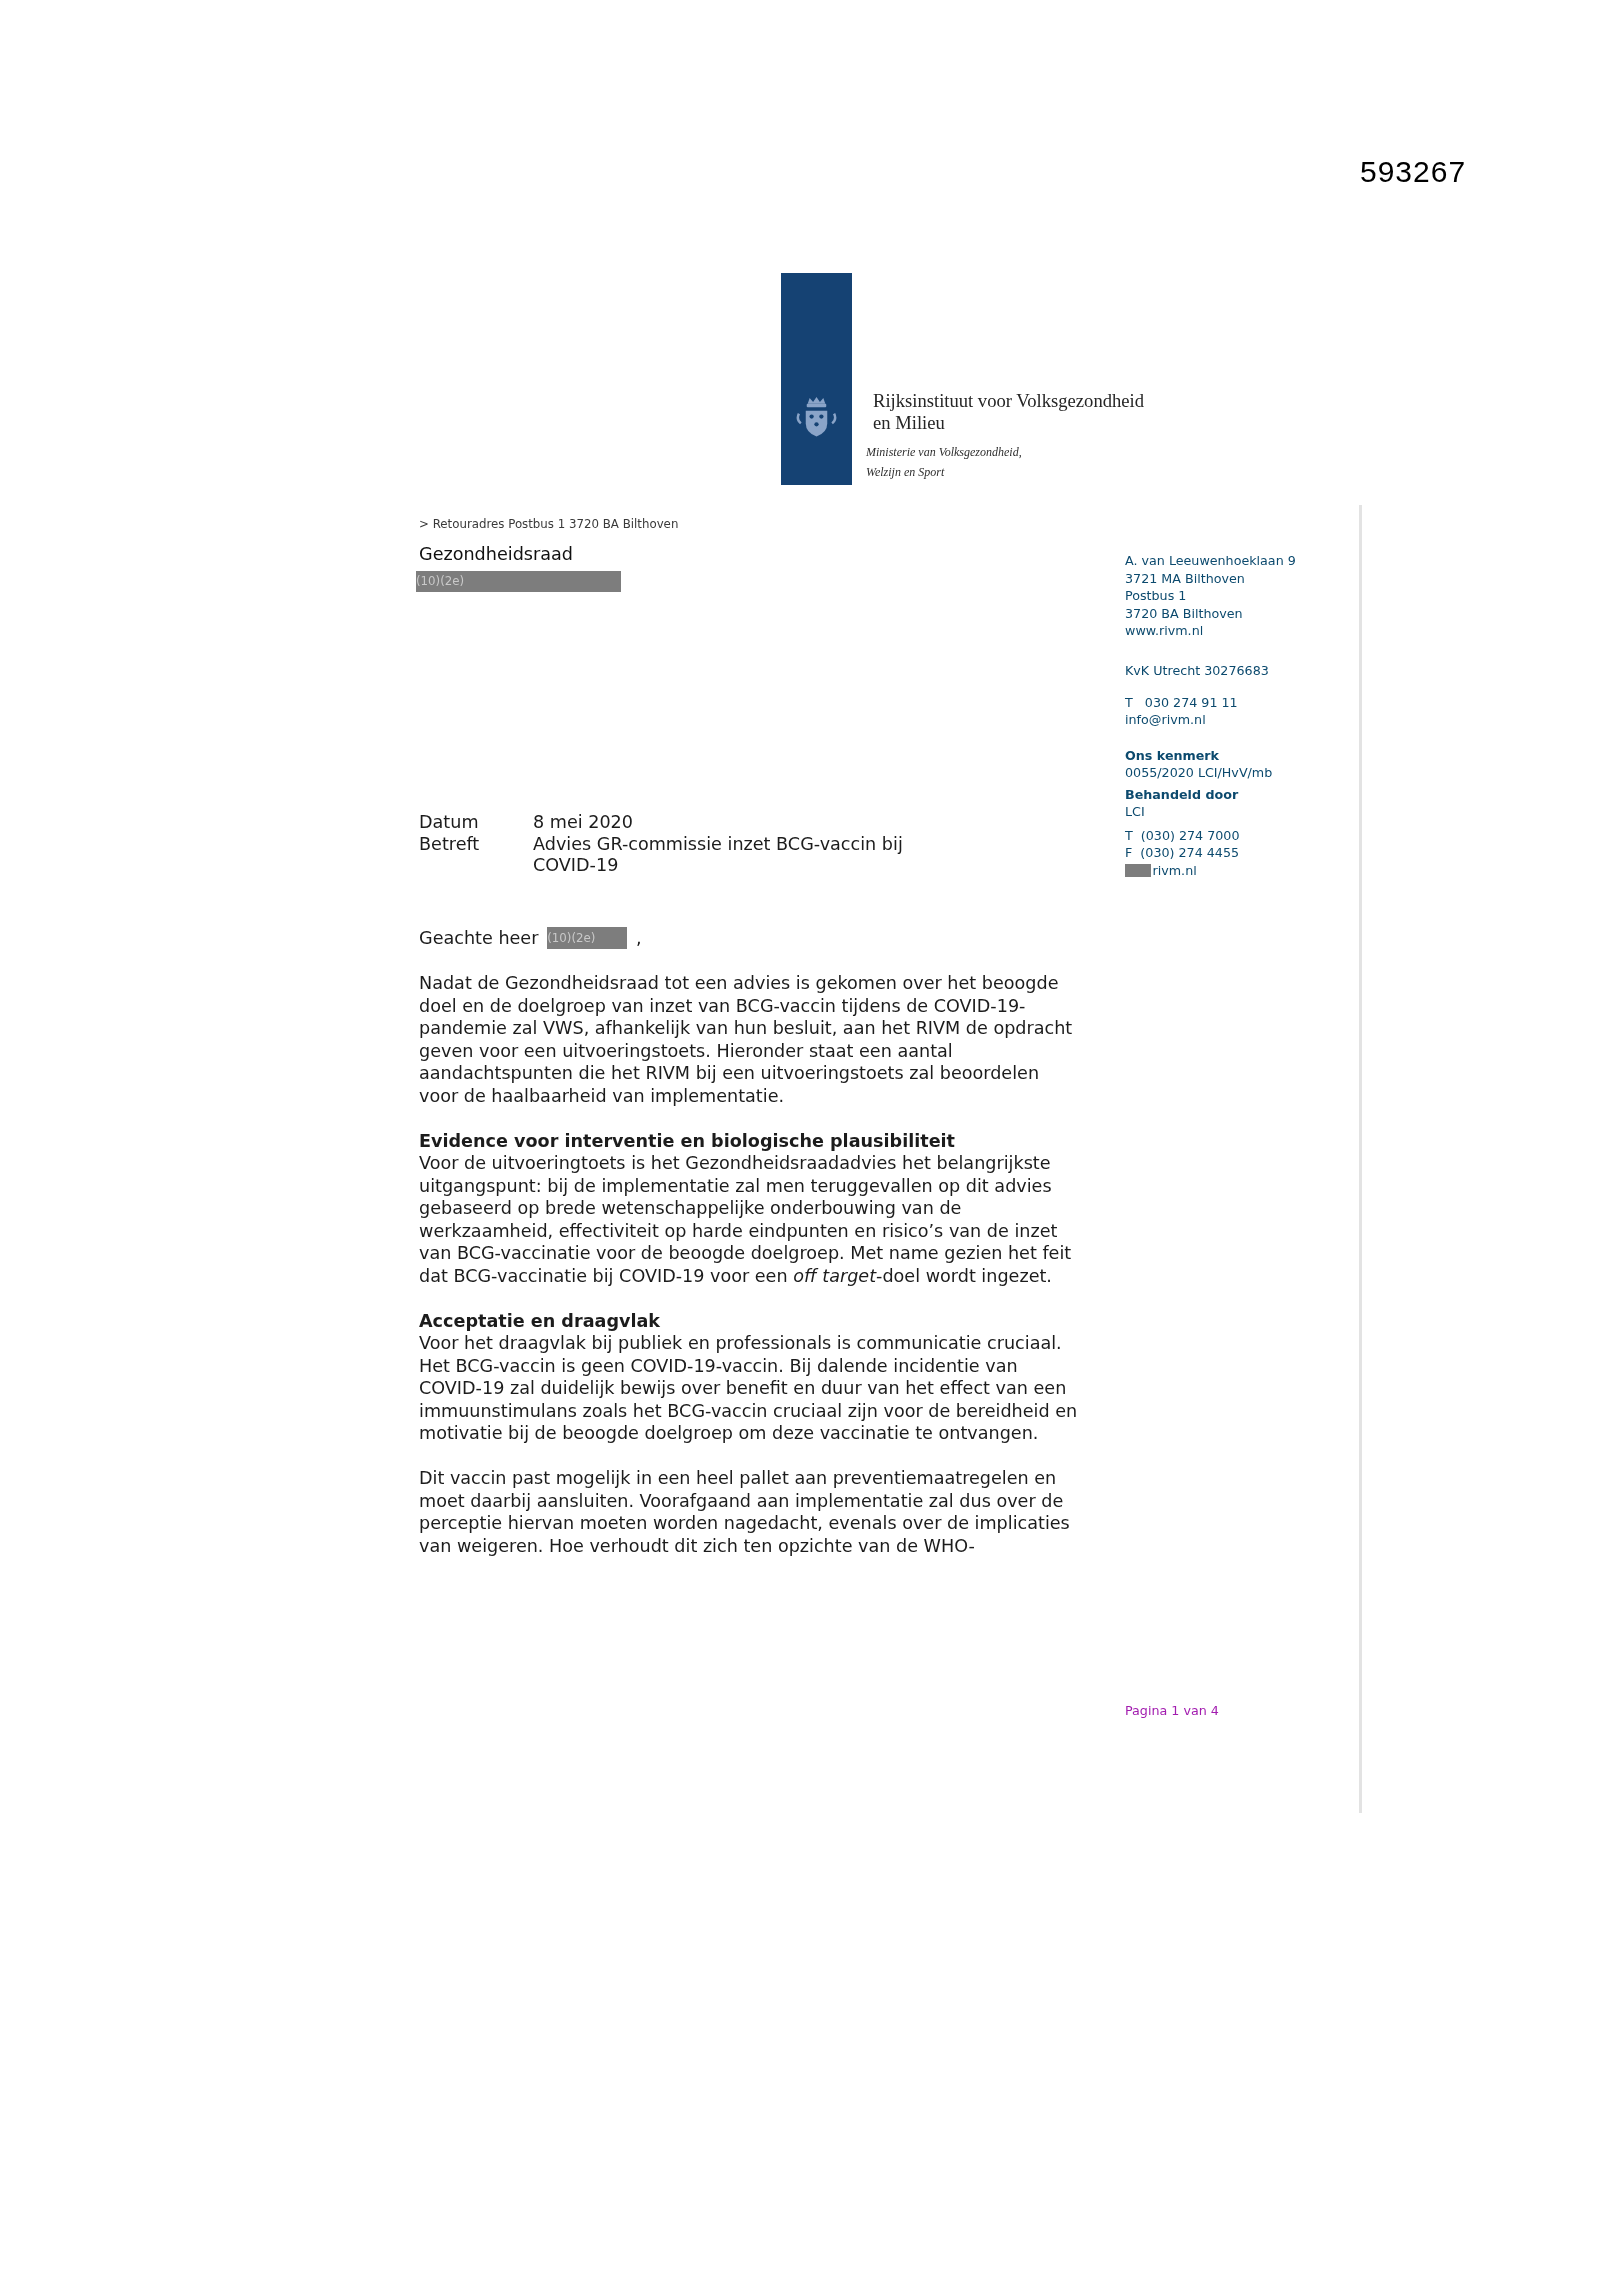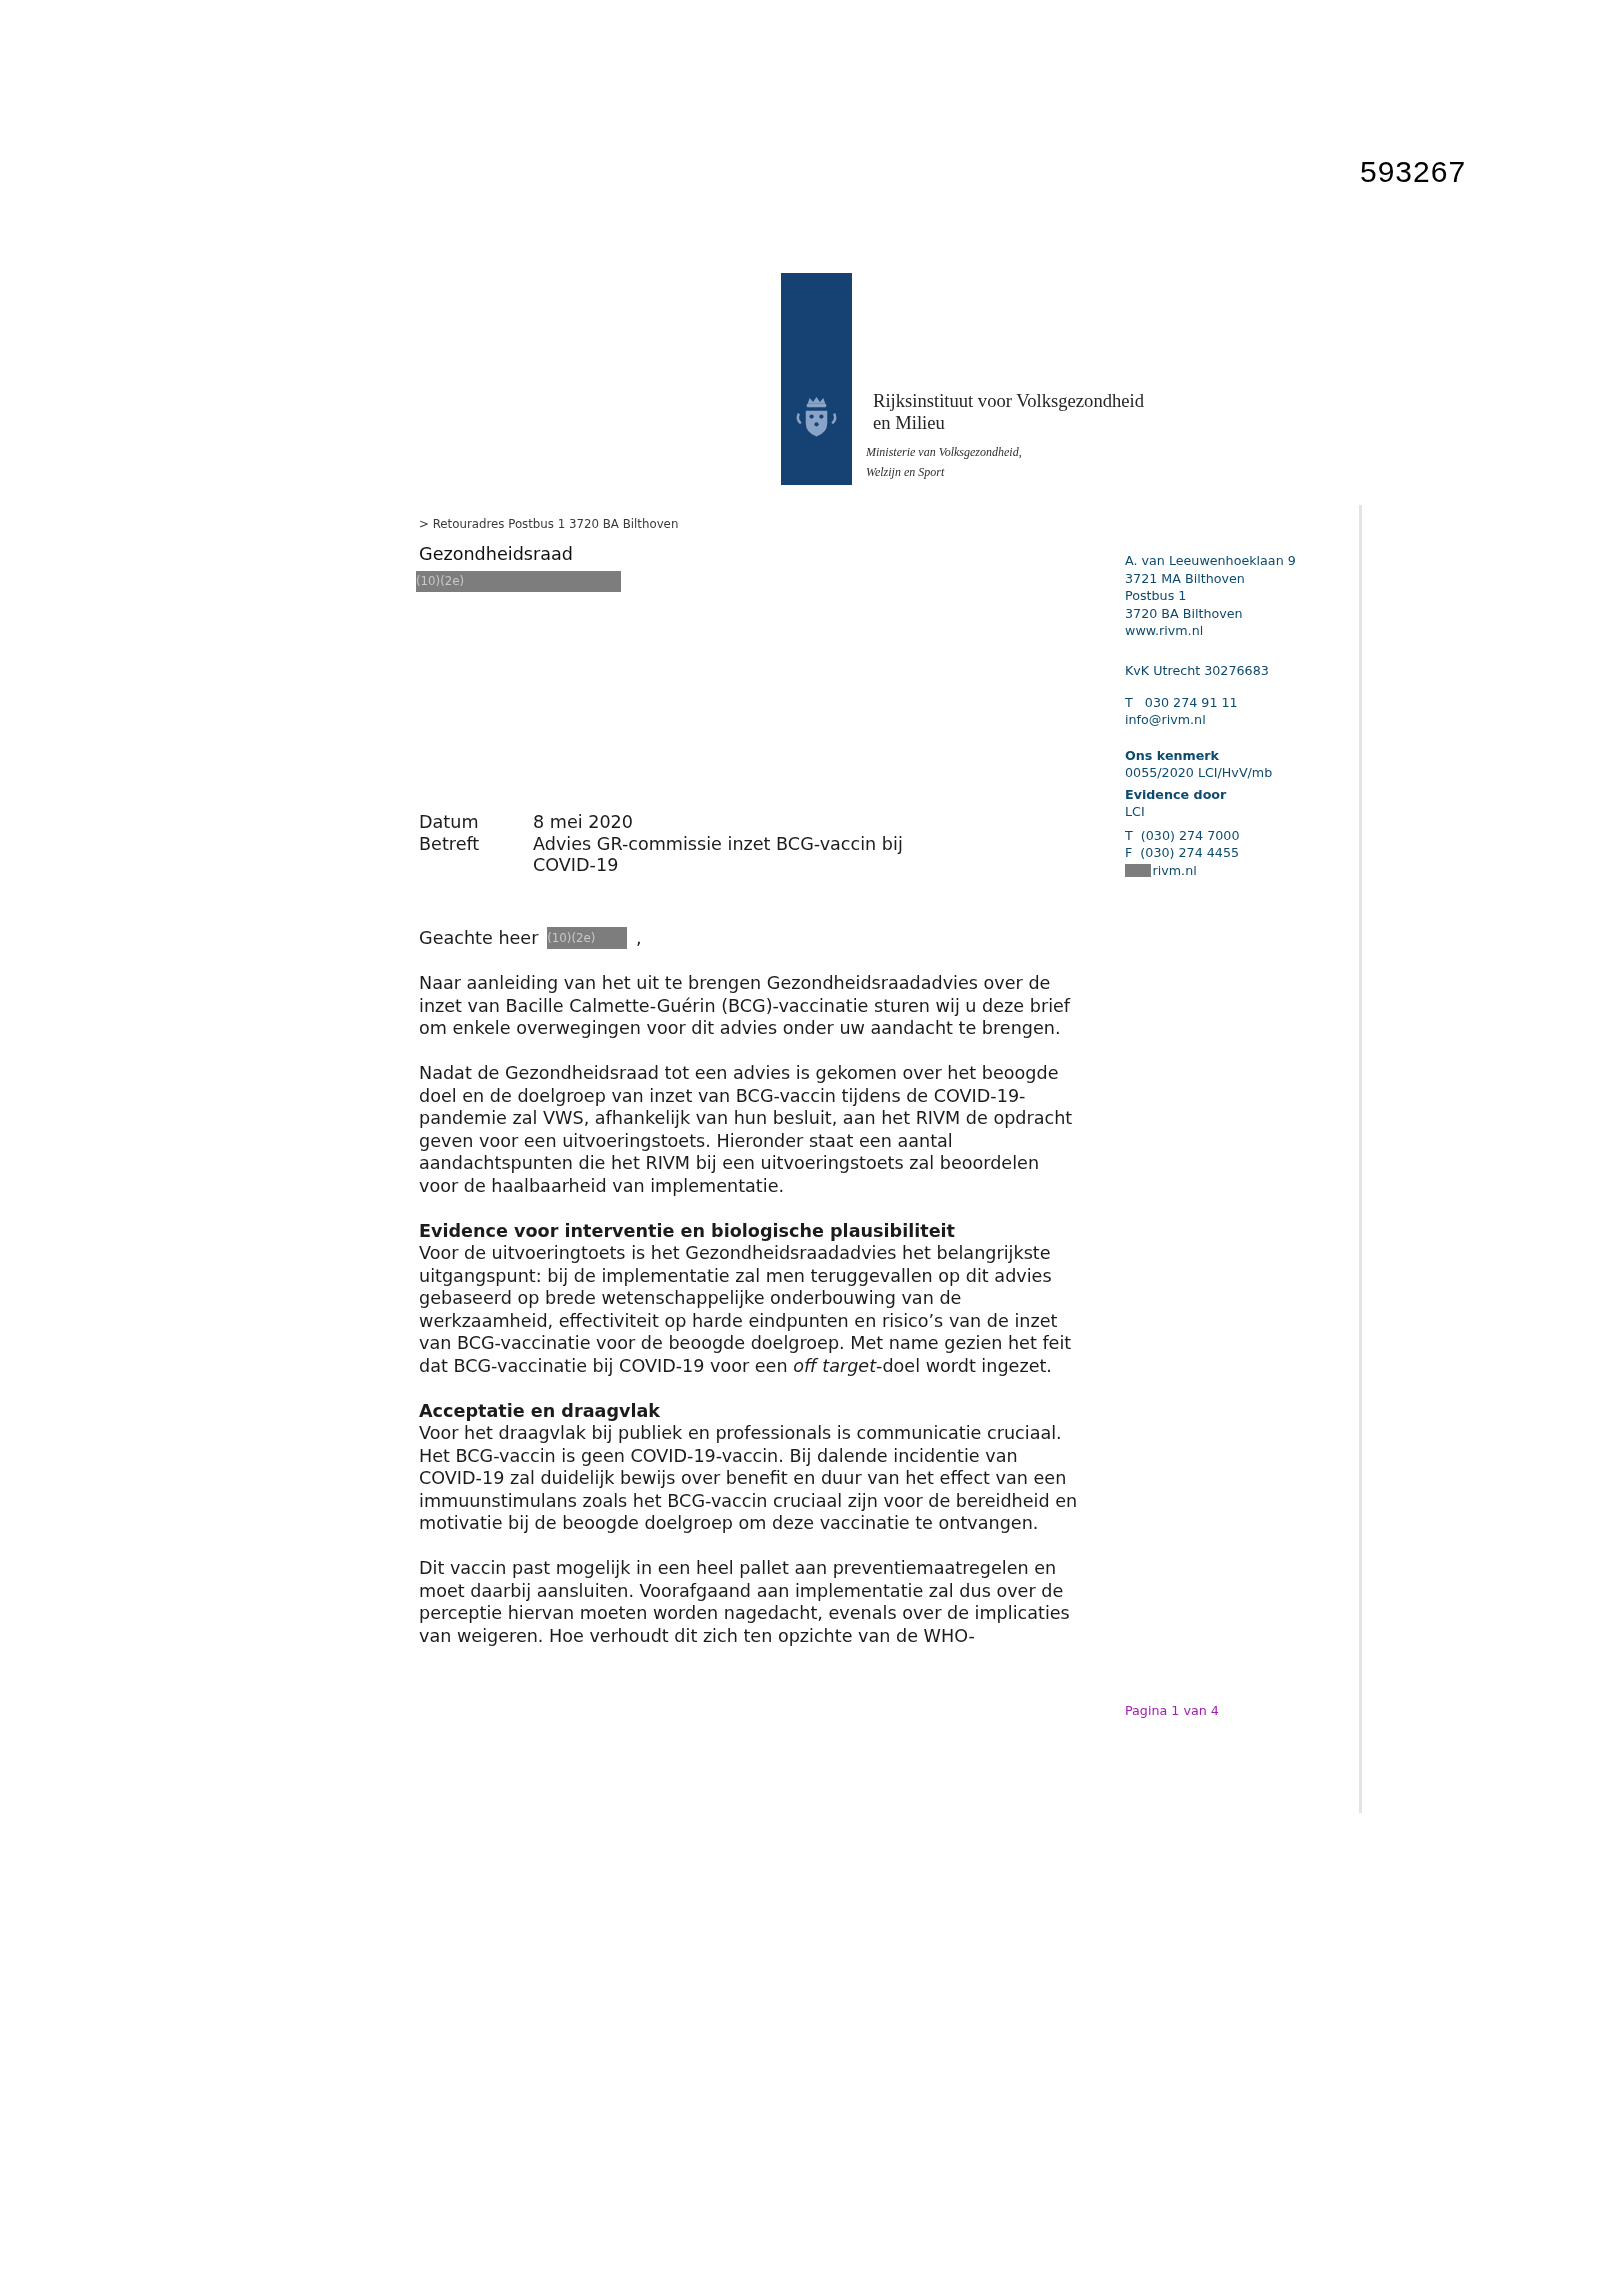--- a/index.html
+++ b/index.html
@@ -134,21 +134,21 @@
     <div class="small">www.rivm.nl</div>
 
     <div class="small" style="margin-top:21.6px;">KvK Utrecht 30276683</div>
 
     <div class="small small-pre" style="margin-top:14.7px;">T   030 274 91 11</div>
     <div class="small">info@rivm.nl</div>
 
     <div class="small small-bold" style="margin-top:17.6px;">Ons kenmerk</div>
     <div class="small">0055/2020 LCI/HvV/mb</div>
 
-    <div class="small small-bold" style="margin-top:3.9px;">Evidence door</div>
+    <div class="small small-bold" style="margin-top:3.9px;">Behandeld door</div>
     <div class="small">LCI</div>
 
     <div class="small small-pre" style="margin-top:5.9px;">T  (030) 274 7000</div>
     <div class="small small-pre">F  (030) 274 4455</div>
     <div class="small" style="display:flex; align-items:center;">
       <span class="redaction" style="width:25.5px; height:12.7px; margin-right:2px;"></span>
       <span>rivm.nl</span>
     </div>
   </div>
 
@@ -163,23 +163,20 @@
   <div class="abs" style="left:419px; top:927px; width:784px;">
 
     <div class="salutation">
       <span>Geachte heer</span>
       <span class="redaction" style="width:80px; height:21.6px;">
         <span>(10)(2e)</span>
       </span>
       <span>,</span>
     </div>
 
-    <div class="body-text para">Naar aanleiding van het uit te brengen Gezondheidsraadadvies over de
-inzet van Bacille Calmette-Guérin (BCG)-vaccinatie sturen wij u deze brief
-om enkele overwegingen voor dit advies onder uw aandacht te brengen.</div>
 
     <div class="body-text para">Nadat de Gezondheidsraad tot een advies is gekomen over het beoogde
 doel en de doelgroep van inzet van BCG-vaccin tijdens de COVID-19-
 pandemie zal VWS, afhankelijk van hun besluit, aan het RIVM de opdracht
 geven voor een uitvoeringstoets. Hieronder staat een aantal
 aandachtspunten die het RIVM bij een uitvoeringstoets zal beoordelen
 voor de haalbaarheid van implementatie.</div>
 
     <div class="body-text heading">Evidence voor interventie en biologische plausibiliteit</div>
     <div class="body-text para"><span>Voor de uitvoeringtoets is het Gezondheidsraadadvies het belangrijkste

